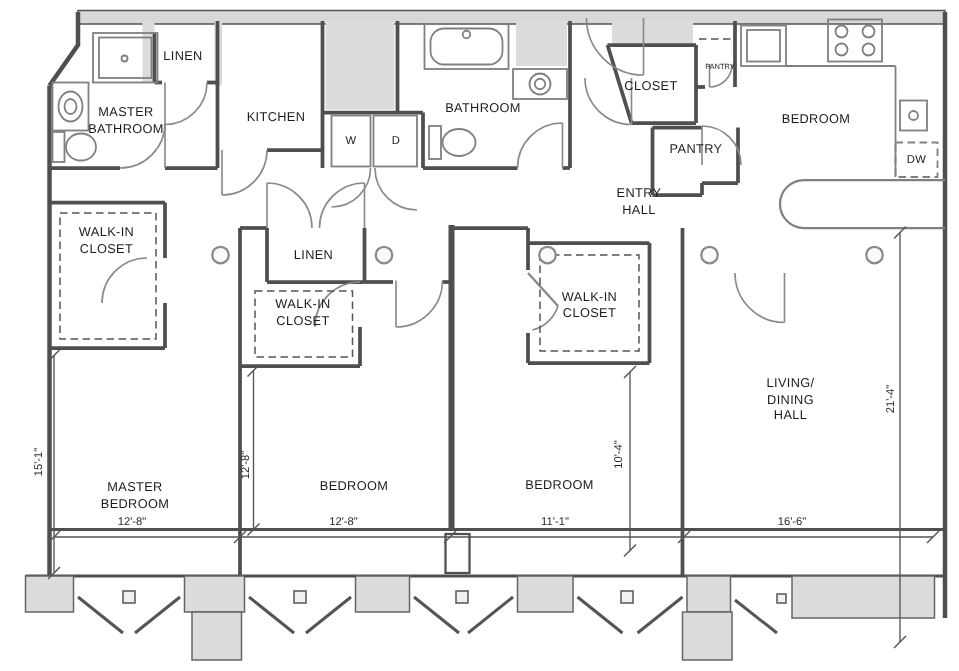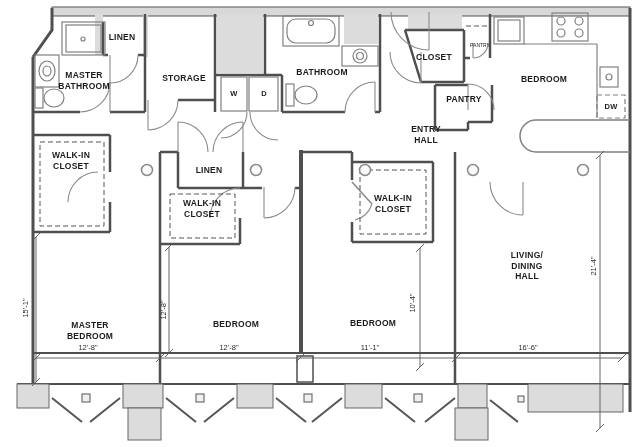--- a/index.html
+++ b/index.html
@@ -4,21 +4,21 @@
 <style>
   html,body{margin:0;padding:0;background:#fff;}
   .plan{
     position:relative;width:639px;height:447px;background:#ffffff;
     font-family:"Liberation Sans", sans-serif;overflow:hidden;
   }
   .plan svg{position:absolute;left:0;top:0;}
   .lbl{
     position:absolute;transform:translate(-50%,-50%);
     font-size:8.5px;line-height:10.5px;letter-spacing:.25px;
-    color:#1c1c1c;text-align:center;white-space:pre-line;font-weight:bold;
+    color:#1c1c1c;text-align:center;white-space:pre-line;font-weight:normal;
   }
   .dim{font-size:7.5px;font-weight:normal;letter-spacing:0;color:#2a2a2a;}
   .rot{transform:translate(-50%,-50%) rotate(-90deg);}
   .tiny{font-size:5px;letter-spacing:0;font-weight:normal;}
   .small{font-size:7.5px;}
 </style>
 </head>
 <body>
 
 <div class="plan">
@@ -258,21 +258,21 @@
         <path d="M416,371 L424,363"></path>
       <path d="M600,155 V428"></path>
       <path d="M596,159 L604,151"></path>
         <path d="M596,432 L604,424"></path>
     </g>
   </svg>
 
   <div class="lbl" style="left:84px;top:80px">MASTER
 BATHROOM</div>
   <div class="lbl" style="left:122px;top:37px">LINEN</div>
-  <div class="lbl" style="left:184px;top:78px">STORAGE</div>
+  <div class="lbl" style="left:184px;top:78px">KITCHEN</div>
   <div class="lbl" style="left:322px;top:72px">BATHROOM</div>
   <div class="lbl" style="left:434px;top:57px">CLOSET</div>
   <div class="lbl tiny" style="left:480px;top:45px">PANTRY</div>
   <div class="lbl" style="left:464px;top:99px">PANTRY</div>
   <div class="lbl" style="left:544px;top:79px">BEDROOM</div>
   <div class="lbl" style="left:426px;top:134px">ENTRY
 HALL</div>
   <div class="lbl" style="left:209px;top:170px">LINEN</div>
   <div class="lbl" style="left:71px;top:160px">WALK-IN
 CLOSET</div>

